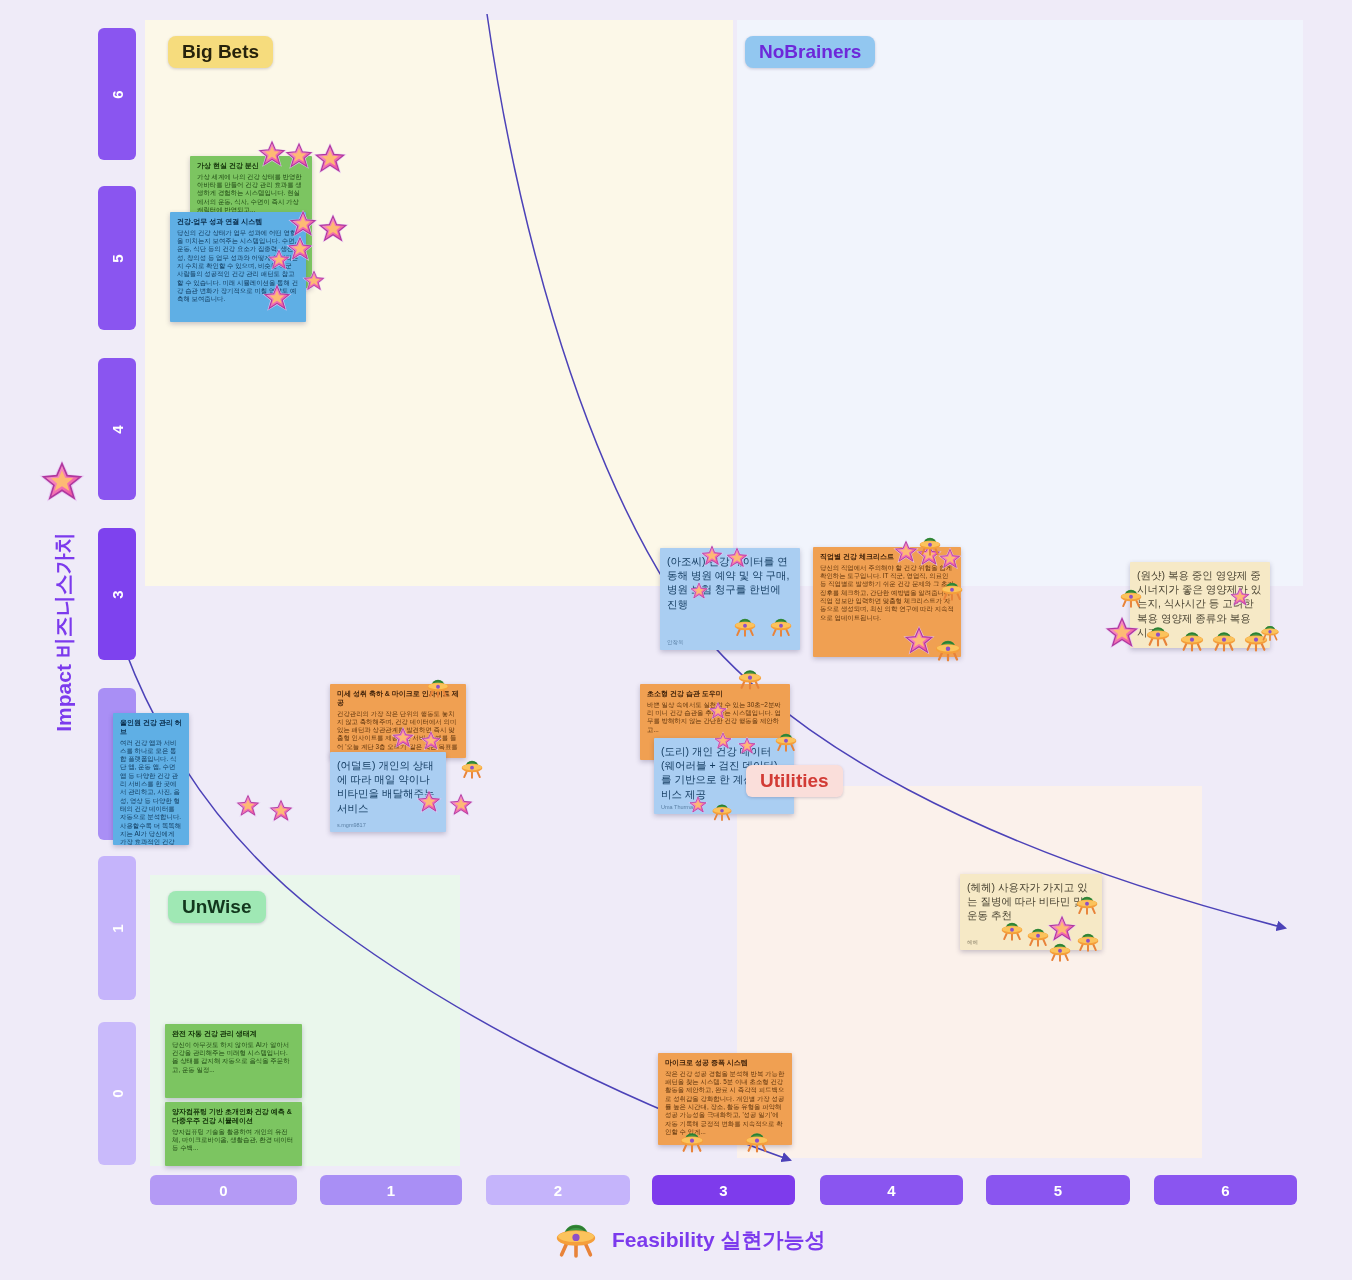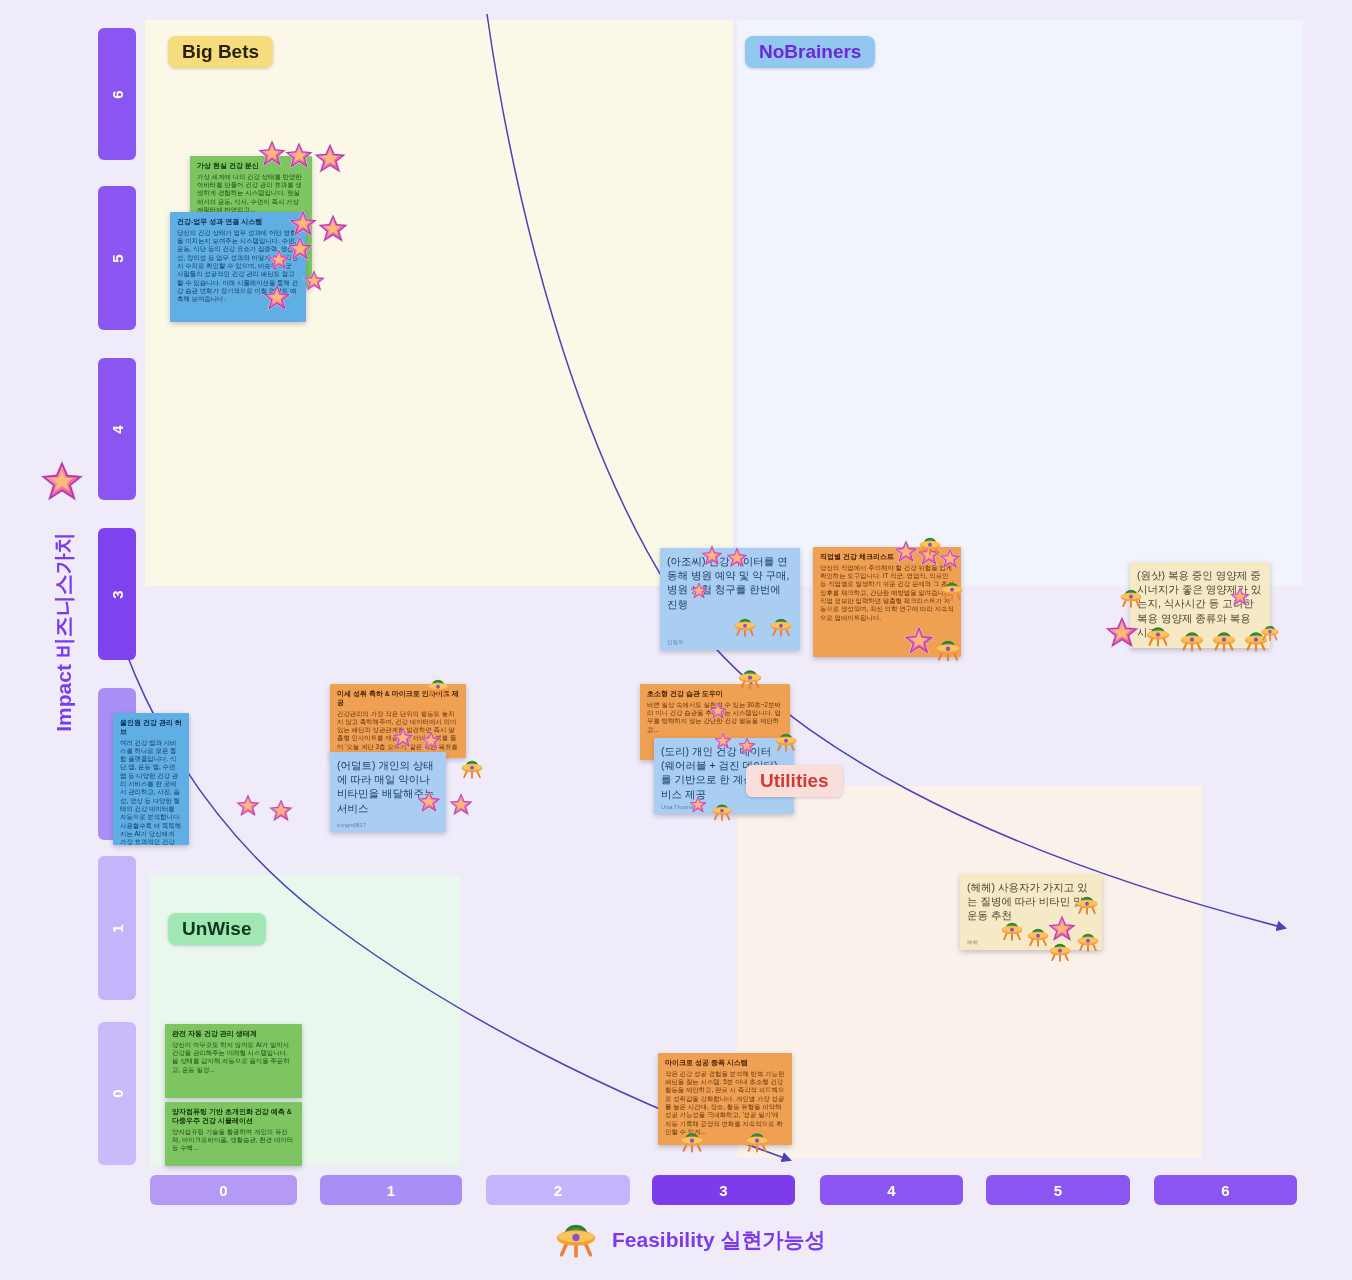--- a/index.html
+++ b/index.html
@@ -13,21 +13,21 @@
   svg.curves{position:absolute;left:0;top:0;z-index:1;pointer-events:none;}
 
   .ytile{position:absolute;left:98px;width:38px;border-radius:6px;display:flex;align-items:center;justify-content:center;z-index:1;}
   .xtile{position:absolute;top:1175px;height:30px;border-radius:6px;display:flex;align-items:center;justify-content:center;z-index:1;}
   .tick{color:#fff;font-weight:bold;font-size:15px;}
   .ytile .tick{transform:rotate(-90deg);}
 
   .qlabel{position:absolute;z-index:5;padding:5px 14px;border-radius:8px;font-size:19px;font-weight:bold;box-shadow:0 1px 3px rgba(40,30,80,.2);}
   #lbl-bigbets{left:168px;top:36px;background:#F6DC7D;color:#26220C;}
   #lbl-nobrainers{left:745px;top:36px;background:#92C7F0;color:#6d28d9;}
-  #lbl-unwise{left:168px;top:891px;background:#9FE8B4;color:#12371D;margin-top:22px;}
+  #lbl-unwise{left:168px;top:891px;background:#9FE8B4;color:#12371D;}
   #lbl-utilities{left:746px;top:765px;background:#FADEDA;color:#D23B35;border-radius:6px;}
 
   .note{position:absolute;z-index:2;padding:6px 7px;box-sizing:border-box;box-shadow:0 2px 5px rgba(40,30,80,.25);overflow:hidden;border-radius:1px;}
   .note .nt{font-weight:bold;font-size:7px;line-height:1.25;margin-bottom:2px;}
   .note .nb{font-size:6.4px;line-height:1.3;}
   .note .hand{font-size:10.5px;line-height:1.35;font-weight:500;}
   .note .na{font-size:5.5px;opacity:.55;position:absolute;bottom:4px;left:7px;}
   .note.green{background:#7CC561;color:#1C4410;}
   .note.green .nt{color:#112F07;}
   .note.blue{background:#5FAFE5;color:#0C3355;}

